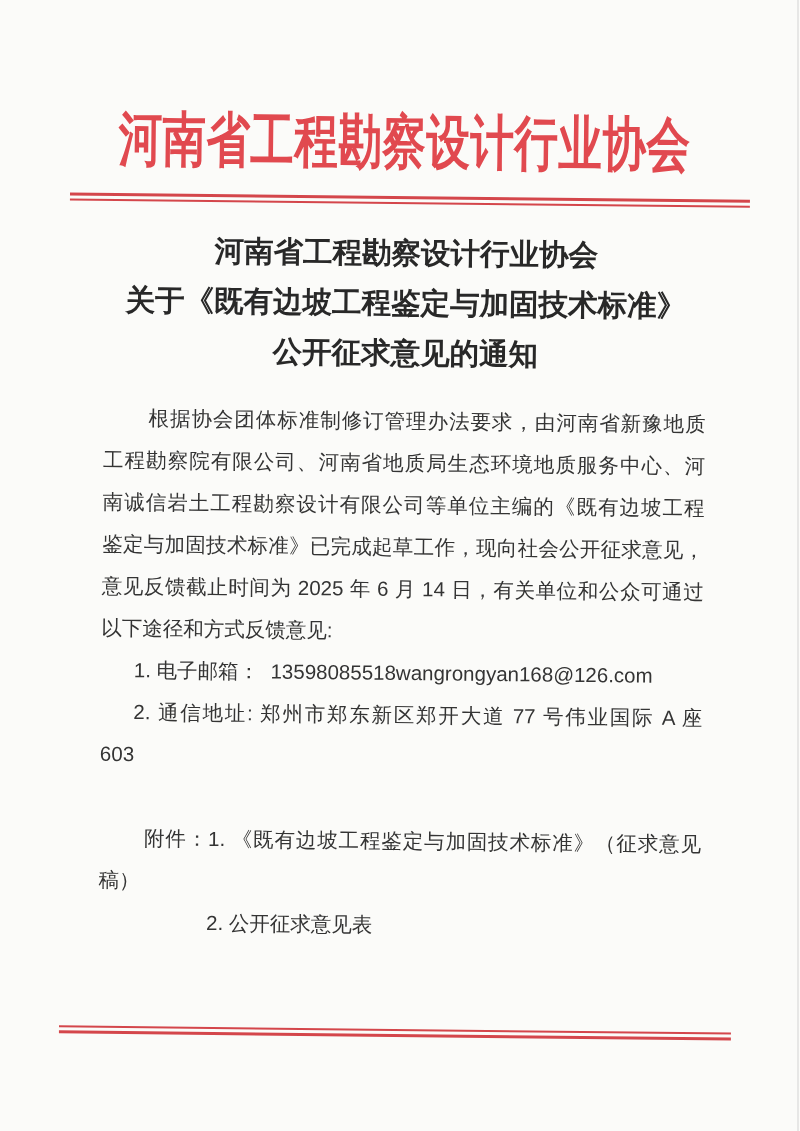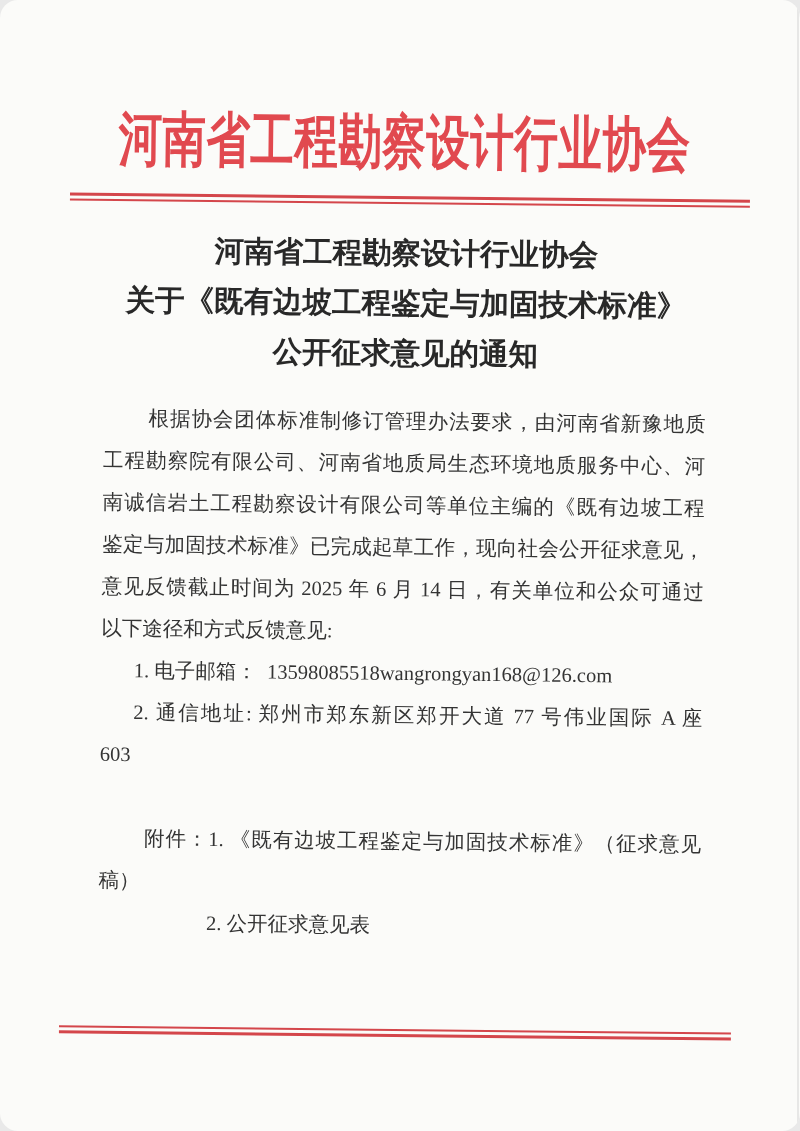--- a/index.html
+++ b/index.html
@@ -1,20 +1,19 @@
 <!DOCTYPE html>
 <html><head>
 <meta charset="utf-8">
 <style>
   html,body { margin:0; padding:0; background:#e9e9e9; }
   .sheet {
     position:relative; width:800px; height:1131px; margin:0 auto;
     background:#fbfbf9; overflow:hidden;
-    font-family:Liberation Serif, serif;
-    border-radius:18px;
+    font-family:Liberation Sans, sans-serif;
   }
   
   .skew {
     position:absolute; inset:0;
     transform:rotate(0.62deg); transform-origin:400px 565px;
   }
   .letterhead {
     position:absolute; top:121px; left:16px; width:768px;
     text-align:center; font-size:43.5px; line-height:43.5px;
     font-weight:bold; letter-spacing:0.5px; color:#e1494f;

